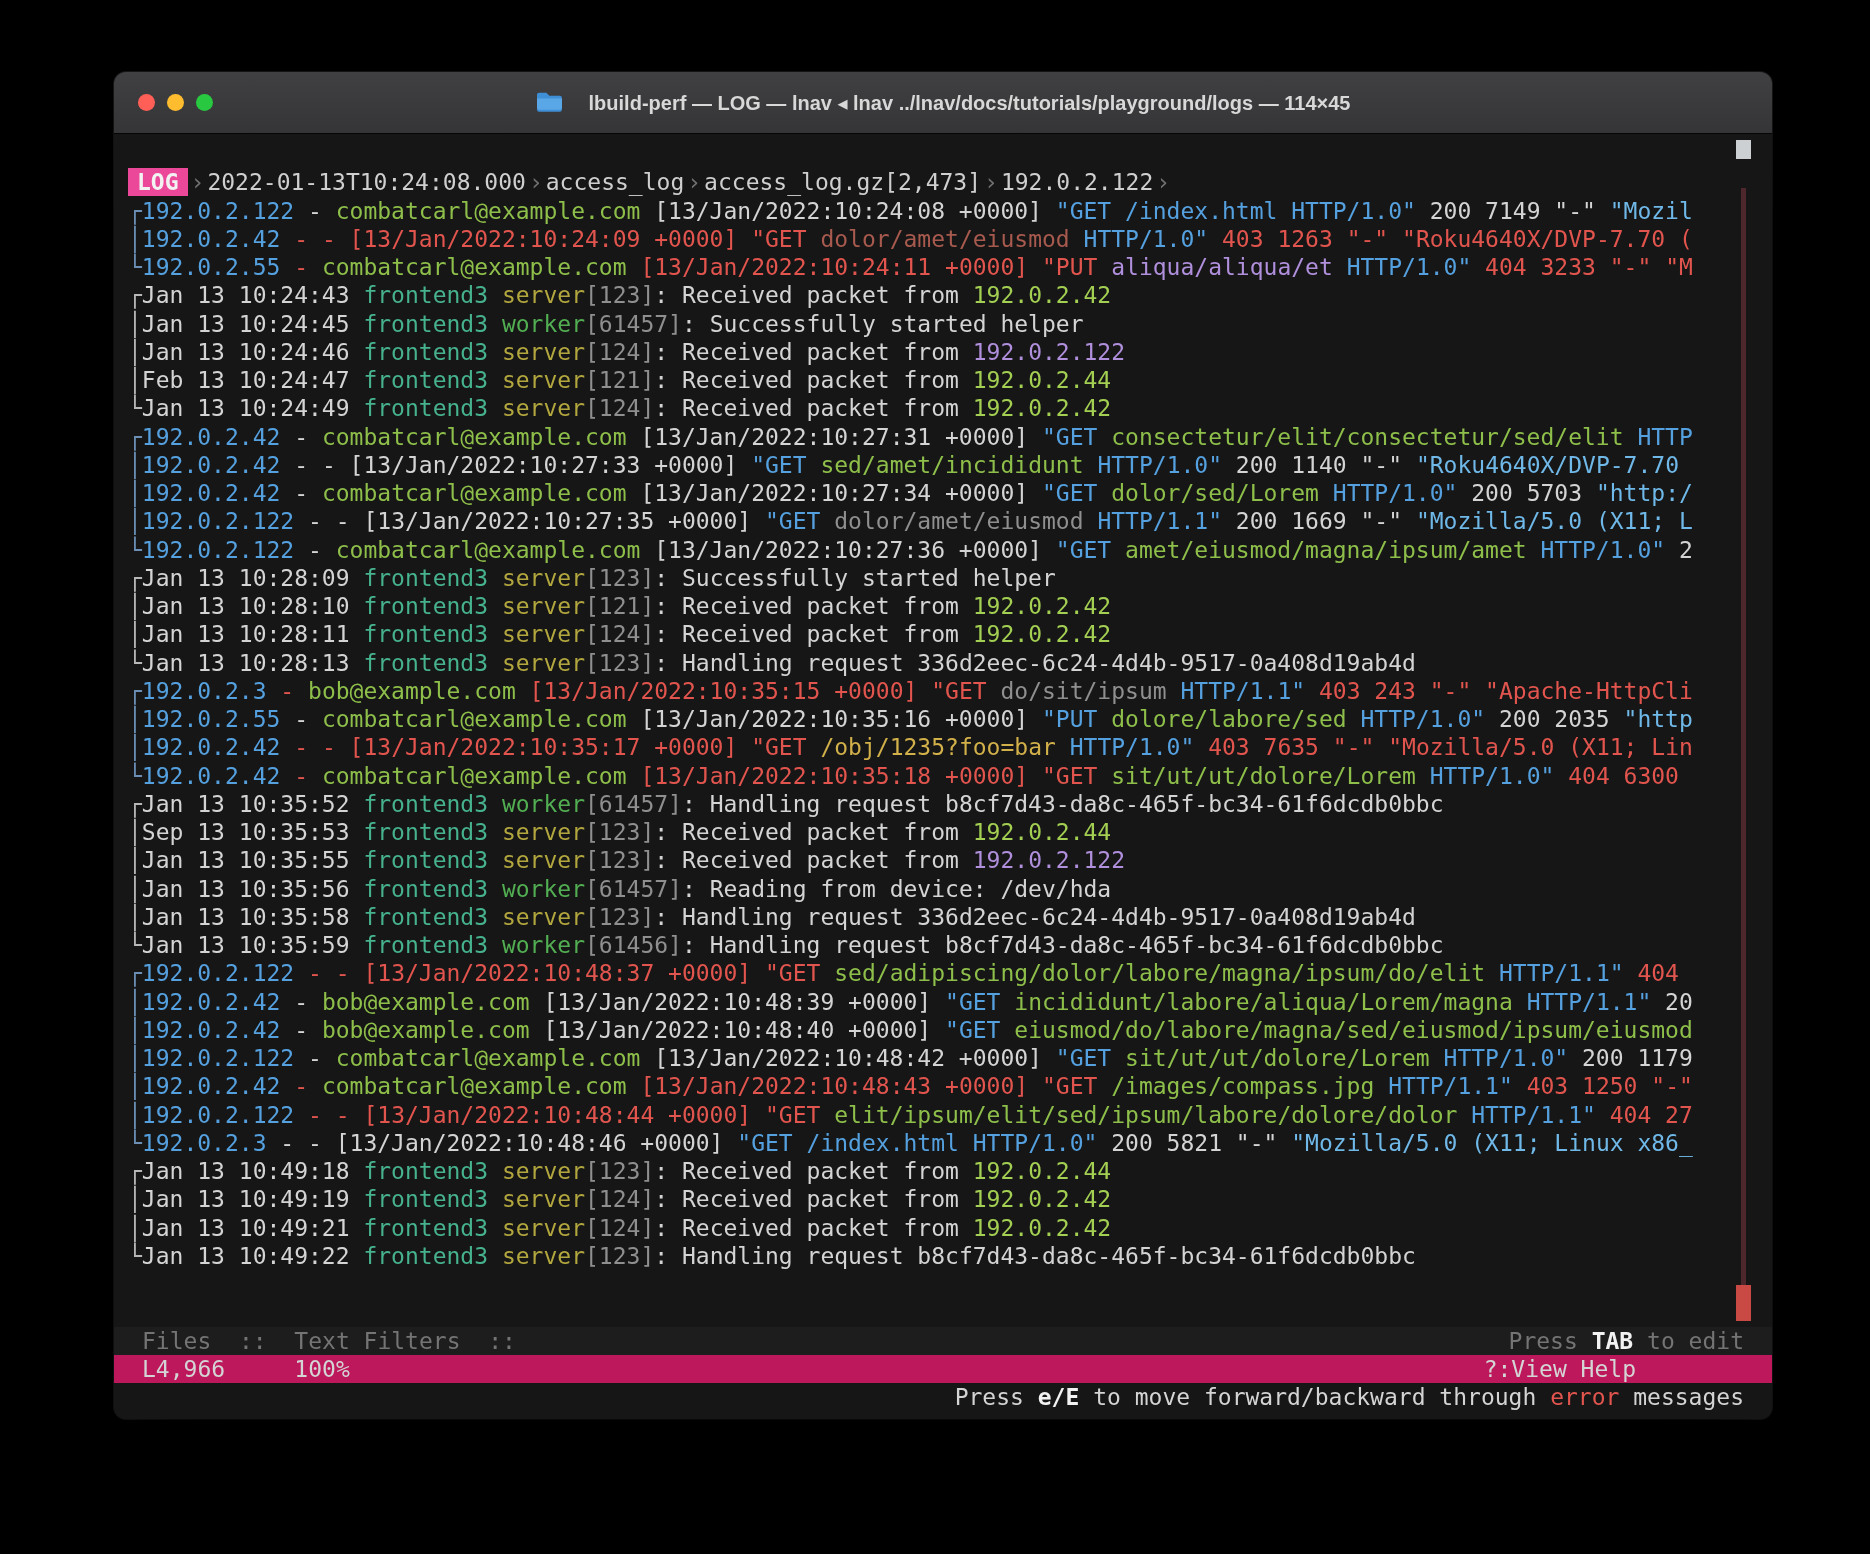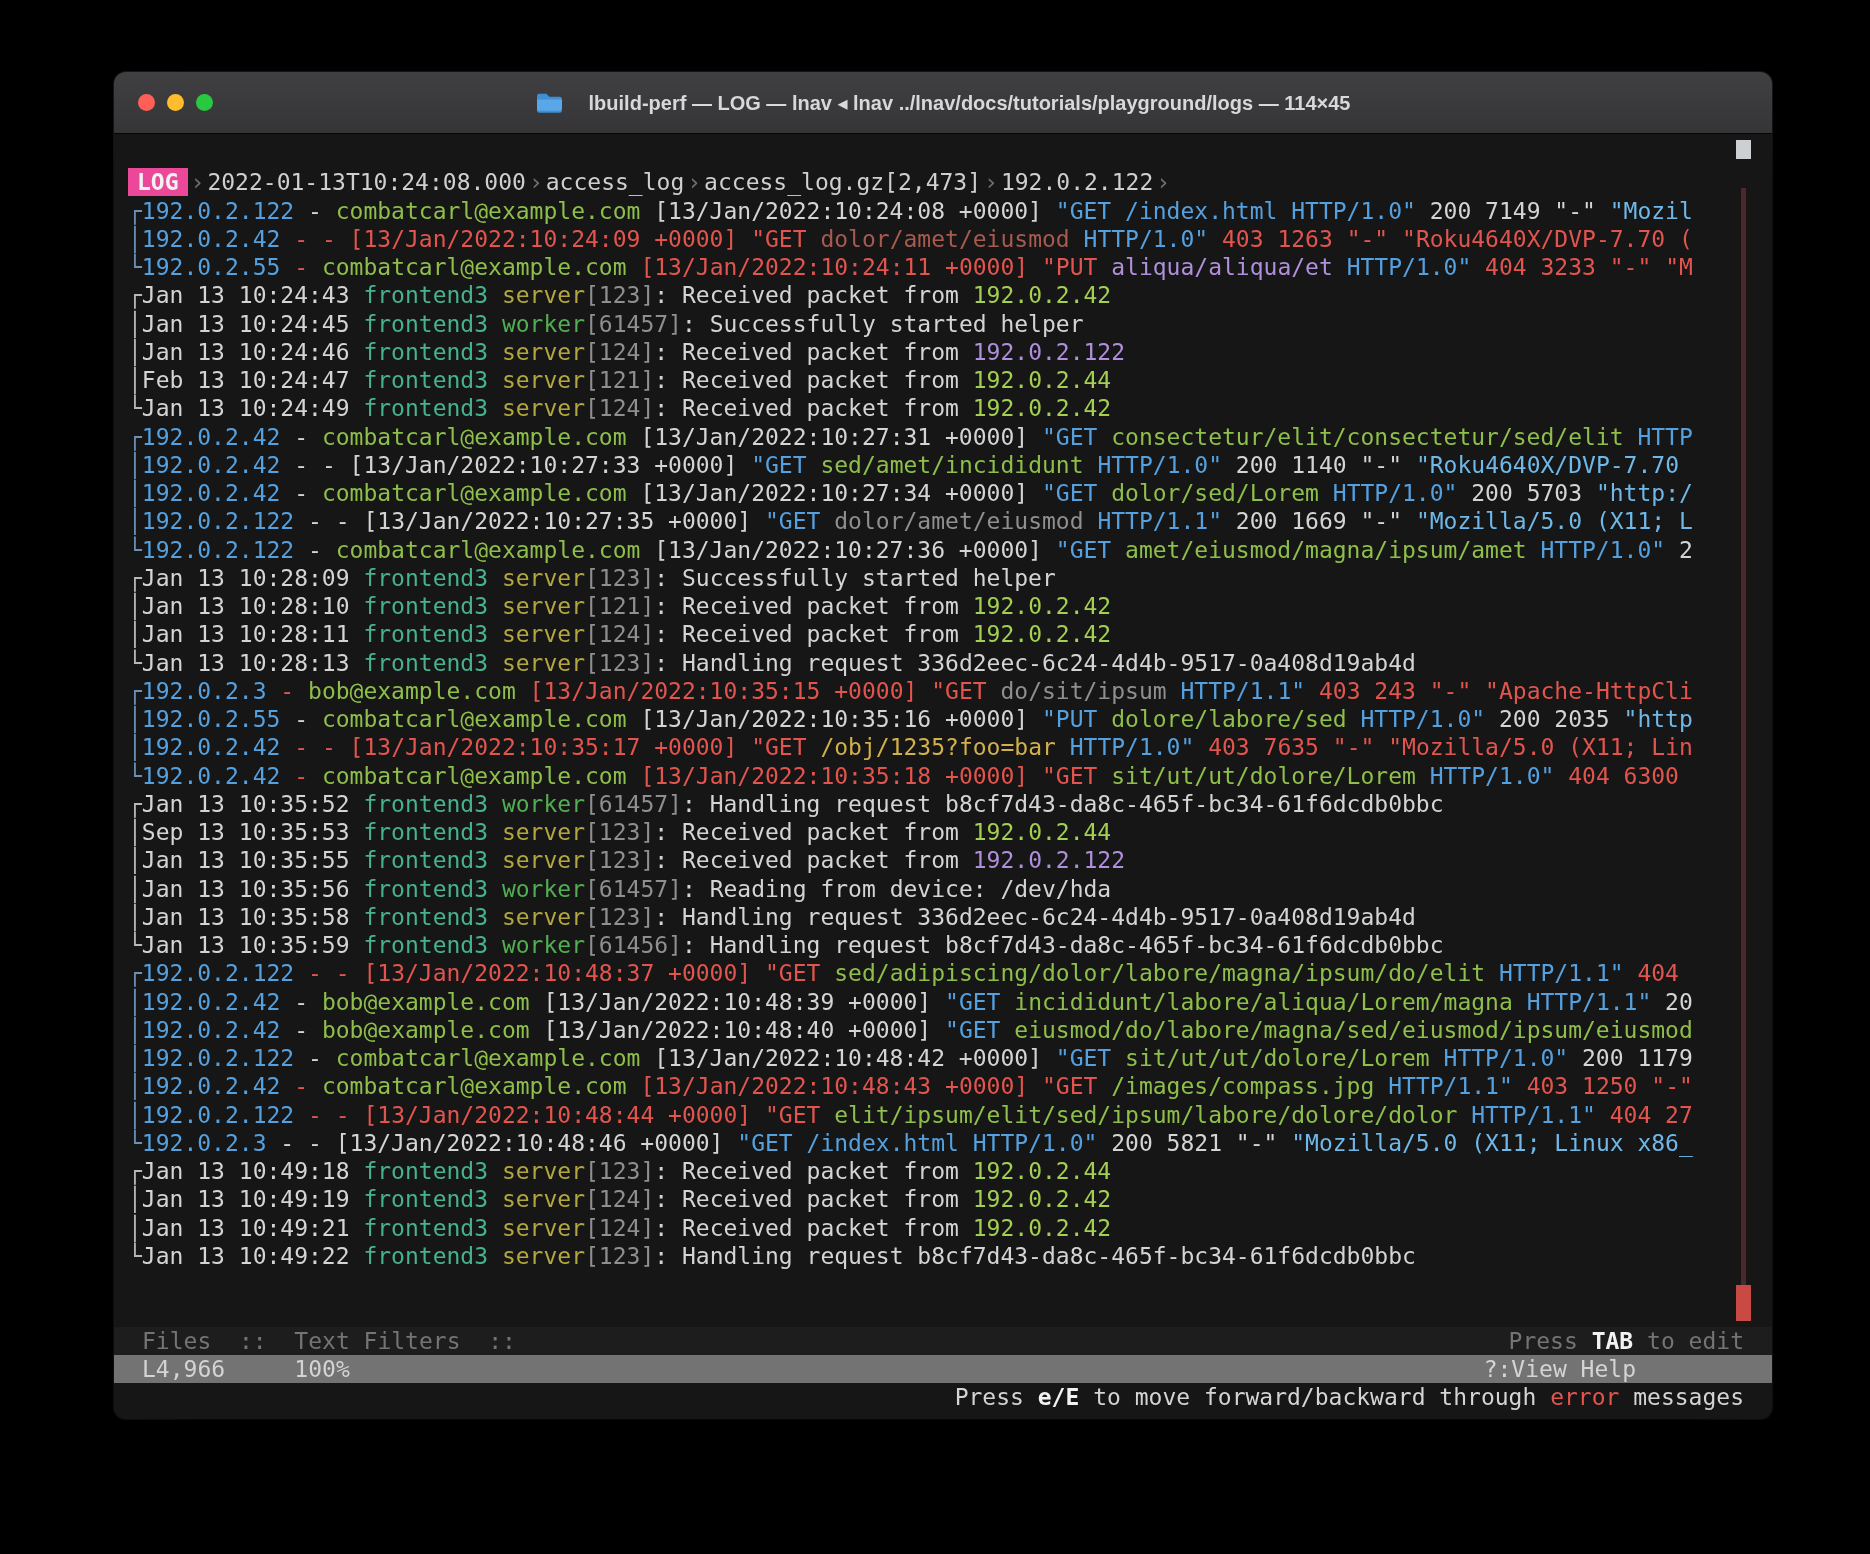--- a/index.html
+++ b/index.html
@@ -6,33 +6,33 @@
   html,body{width:1870px;height:1554px;background:#000;overflow:hidden}
   .window{position:absolute;left:114px;top:72px;width:1658px;height:1347px;border-radius:12px;
     overflow:hidden;background:#161616;
     box-shadow:0 40px 120px rgba(0,0,0,.9),0 0 0 1px rgba(255,255,255,.10)}
   .titlebar{height:62px;background:linear-gradient(#404042,#353537);display:flex;align-items:center;
     justify-content:center;position:relative;border-bottom:1px solid #050505}
   .traffic{position:absolute;left:24px;top:0;height:100%;display:flex;align-items:center;gap:12px}
   .tl{width:17px;height:17px;border-radius:50%;display:inline-block}
   .tl.red{background:#ff5f57}.tl.yellow{background:#febc2e}.tl.green{background:#28c840}
   .title{font:600 20px "Liberation Sans","DejaVu Sans",sans-serif;color:#d8d8d8;display:flex;
-    align-items:center;gap:26px;white-space:nowrap}
+    align-items:flex-start;gap:26px;white-space:nowrap}
   .folder-icon svg{display:block}
   .term{position:relative;height:calc(100% - 62px);padding:6px 0 0 14px;
     font:23px/28.26px "DejaVu Sans Mono",monospace;color:#d4d4d4;background:#161616}
   .trow{height:28.26px;white-space:pre;overflow:hidden}
   .clock{padding-left:14px}
   .crumb-chip{background:#ec4899;color:#f2f2f2;padding:1px 9px;font-weight:bold}
   .crumb-sep{color:#707070;padding:0 3px}
   .crumb-item{color:#cfcfcf}
   .sbar{height:28.26px;line-height:28.26px;white-space:pre;display:flex;justify-content:space-between;
     margin-left:-14px;padding:0 28px 0 28px}
   .filterbar{background:#1d1d1d}
-  .posbar{background:#737373}
+  .posbar{background:#be185d}
   .posbar .right{margin-right:108px}
   .promptbar{background:#161616}
   
   .c-fg{color:#d4d4d4}
   .c-dim{color:#8f8f8f}
   .c-faint{color:#747474}
   .c-boldfg{color:#f2f2f2;font-weight:bold}
   .c-blue{color:#55a1e0}
   .c-cyan{color:#6fb8e8}
   .c-green{color:#8ebf4a}

